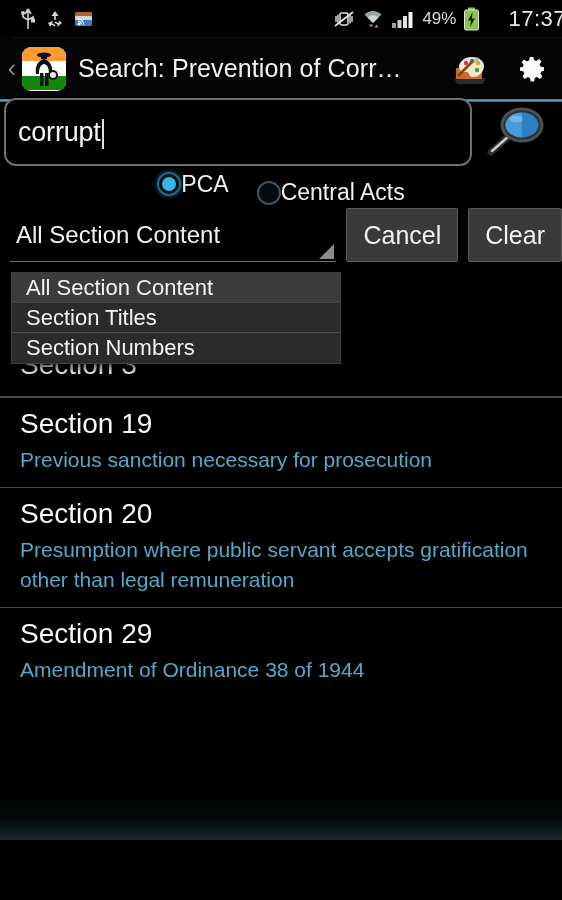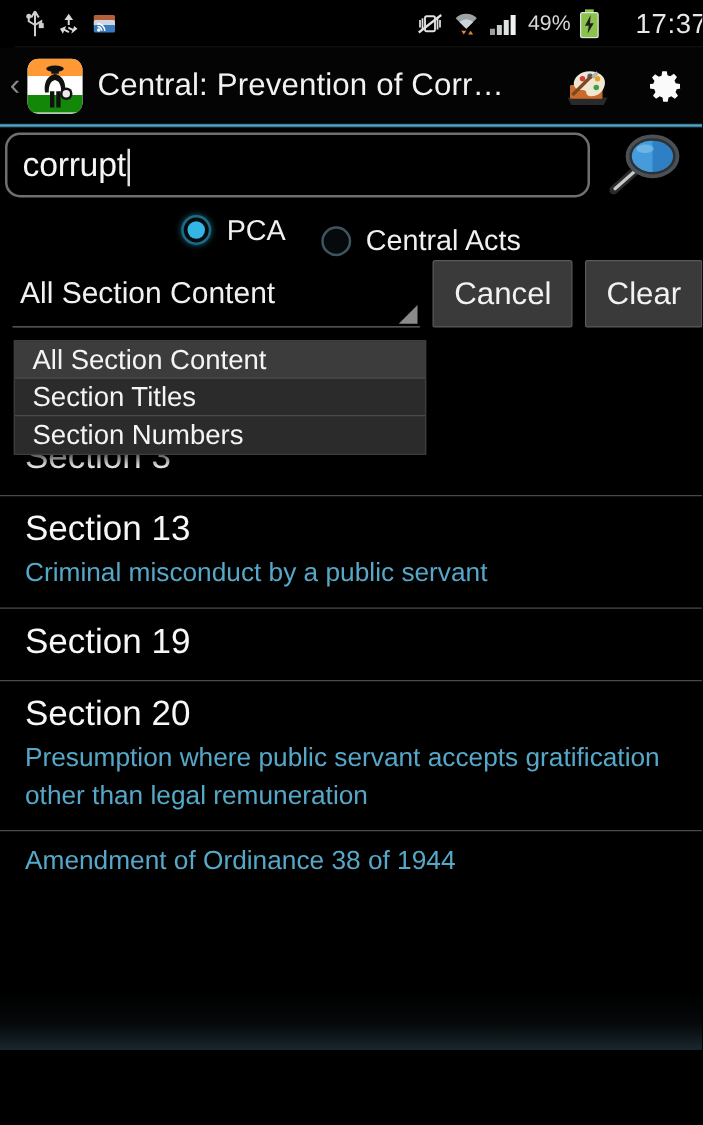--- a/index.html
+++ b/index.html
@@ -73,21 +73,21 @@
   }
 
   
   .search-row {
     position: absolute; top: 103px; left: 0;
     width: 562px; height: 58px;
     display: flex; align-items: center;
     padding-left: 4px;
   }
   .search-box {
-    width: 468px; height: 52px;
+    width: 468px; height: 68px;
     background: #000;
     border: 2px solid #6f6f6f;
     border-radius: 12px;
     display: flex; align-items: center;
     padding: 4px 12px;
   }
   .search-text {
     color: #f5f5f5; font-size: 27px; letter-spacing: -0.2px;
   }
   .caret {
@@ -103,21 +103,21 @@
     display: flex; align-items: center; justify-content: center;
   }
 
   
   .radio-row {
     position: absolute; top: 163px; left: 0;
     width: 562px; height: 42px;
     display: flex; align-items: center; justify-content: center;
     gap: 10px;
   }
-  .radio-opt { display: flex; align-items: center; gap: 12px; }
+  .radio-opt { display: flex; align-items: center; gap: 0; }
   .radio {
     width: 24px; height: 24px; border-radius: 50%;
     border: 2px solid #3e5560;
     background: #060a0c;
     display: flex; align-items: center; justify-content: center;
     flex: none;
   }
   .radio.on { border-color: #1c6b87; box-shadow: 0 0 5px rgba(51,181,229,0.55); }
   .radio.on::after {
     content: ""; width: 14px; height: 14px; border-radius: 50%;
@@ -328,21 +328,21 @@
         <ellipse cx="22" cy="8" rx="7" ry="2.6" fill="#111"></ellipse>
         <rect x="19" y="8" width="6" height="4" fill="#111"></rect>
         <path d="M22 12 C15 14 13 20 14 27 L17 27 C17 22 18 18 22 17 C26 18 27 22 27 27 L30 27 C31 20 29 14 22 12 Z" fill="#111"></path>
         <rect x="18" y="26" width="3.5" height="13" fill="#111"></rect>
         <rect x="23" y="26" width="3.5" height="13" fill="#111"></rect>
         <circle cx="31" cy="28" r="5" fill="#111"></circle>
         <circle cx="31" cy="28" r="3" fill="#eaeaea"></circle>
       </svg>
     </div>
 
-    <div class="ab-title">Central: Prevention of Corr…</div>
+    <div class="ab-title">Search: Prevention of Corr…</div>
 
     <div class="ab-actions">
       <div class="palette-btn">
         <svg width="36" height="34" viewBox="0 0 36 34">
           <path d="M2 26 L34 26 L31 32 L5 32 Z" fill="#2a2a2a"></path>
           <rect x="4" y="16" width="26" height="11" rx="1" fill="#c96b2a"></rect>
           <path d="M20 5 C12 5 7 10 7 15 C7 19 11 20 14 20 C16 20 17 21 17 22 C17 24 19 25 21 25 C27 25 32 20 32 14 C32 9 27 5 20 5 Z" fill="#f0e6d2"></path>
           <circle cx="14" cy="11" r="2.2" fill="#d83b3b"></circle>
           <circle cx="20" cy="9" r="2.2" fill="#2f6fd0"></circle>
           <circle cx="26" cy="11" r="2.2" fill="#e0a423"></circle>
@@ -400,38 +400,36 @@
   </div>
 
 
   <div class="result-list">
 
     <div class="result-item first">
       <div class="result-title">Section 3</div>
     </div>
     <div class="sep"></div>
 
-    <div class="result-item">
-      <div class="result-title">Section 13</div>
-      <div class="result-sub">Criminal misconduct by a public servant</div>
-    </div>
     <div class="sep"></div>
 
     <div class="result-item">
       <div class="result-title">Section 19</div>
+      <div class="result-sub">Previous sanction necessary for prosecution</div>
     </div>
     <div class="sep"></div>
 
     <div class="result-item">
       <div class="result-title">Section 20</div>
       <div class="result-sub">Presumption where public servant accepts gratification other than legal remuneration</div>
     </div>
     <div class="sep"></div>
 
     <div class="result-item">
+      <div class="result-title">Section 29</div>
       <div class="result-sub">Amendment of Ordinance 38 of 1944</div>
     </div>
 
     <div class="list-fade"></div>
   </div>
 
   <div class="dropdown">
     <div class="dd-item sel">All Section Content</div>
     <div class="dd-item">Section Titles</div>
     <div class="dd-item">Section Numbers</div>

